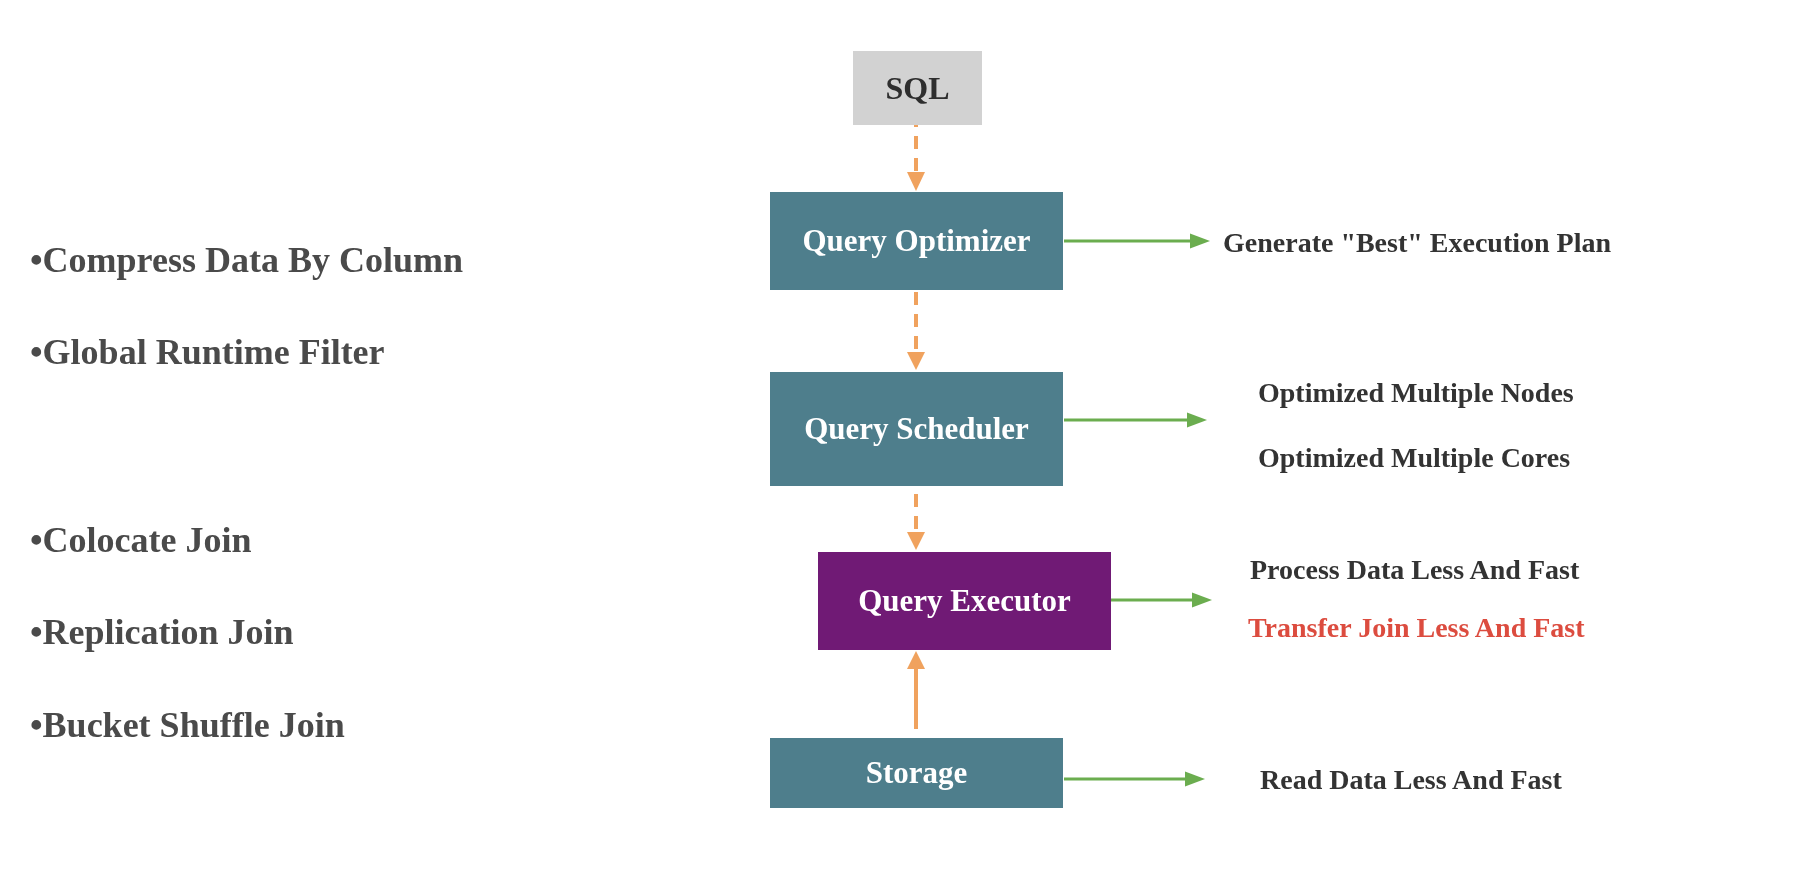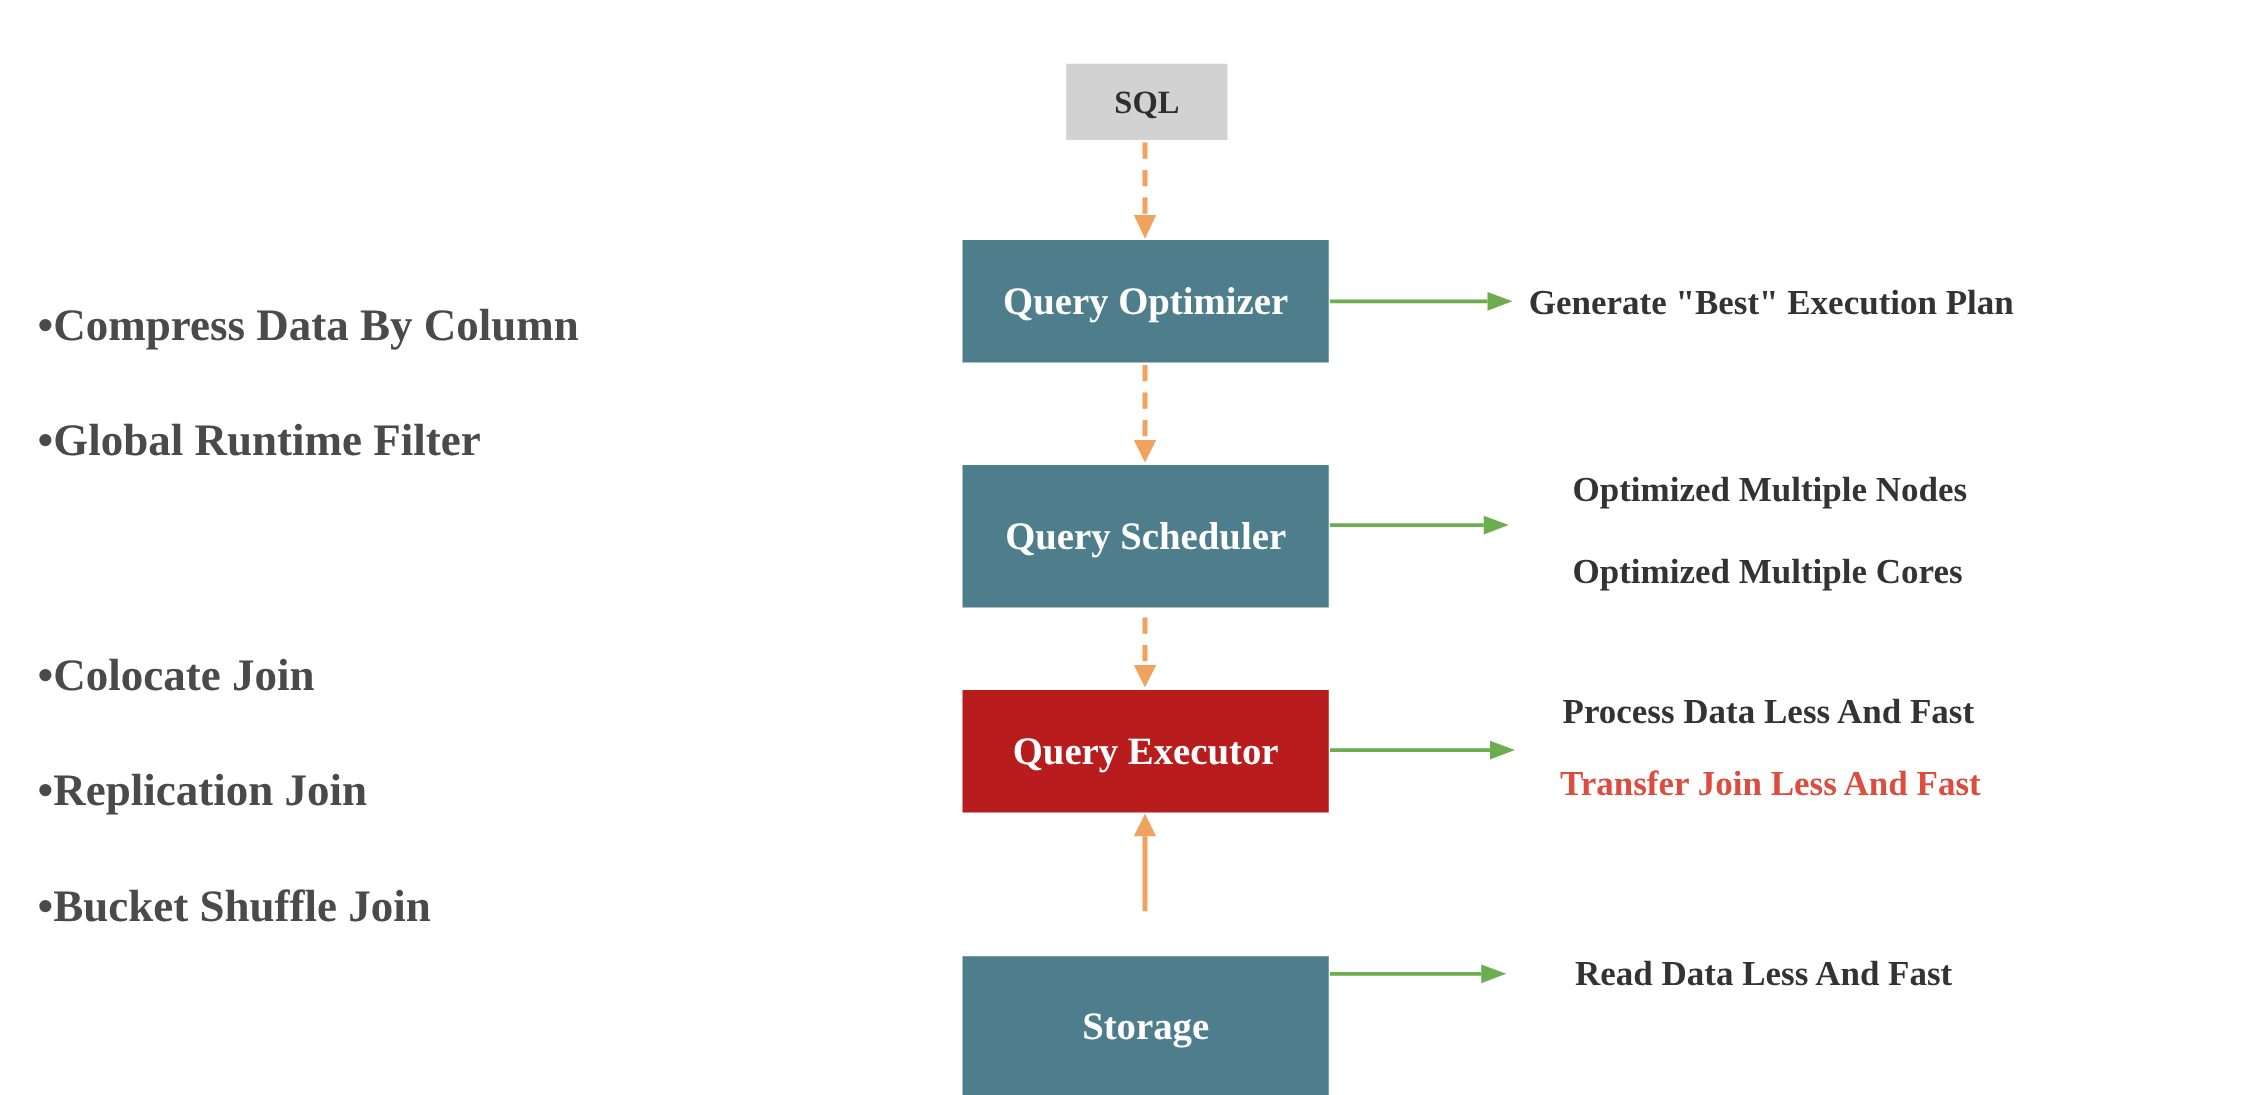--- a/index.html
+++ b/index.html
@@ -10,27 +10,27 @@
   
   .feature{position:absolute;left:30px;height:44px;line-height:44px;font-size:36px;
            color:#4a4a4a;white-space:nowrap;}
   .f0{top:145px}.f1{top:238px}.f2{top:330px}.f3{top:425px}
   .f4{top:518px}.f5{top:610px}.f6{top:703px}
   .bullet{display:inline;}
 
   
   .node{position:absolute;display:flex;align-items:center;justify-content:center;
         font-size:31px;white-space:nowrap;}
-  .node-sql{left:853px;top:51px;width:129px;height:61px;background:#d2d2d2;color:#2e2e2e;font-size:26px;}
+  .node-sql{left:853px;top:51px;width:129px;height:74px;background:#d2d2d2;color:#2e2e2e;font-size:32px;}
   .teal{background:#4e7e8c;color:#ffffff;}
-  .orange{background:#b91c1c;color:#ffffff;}
+  .orange{background:#701a75;color:#ffffff;margin-left:48px;}
   .qo{left:770px;top:192px;width:293px;height:98px;}
   .qs{left:770px;top:372px;width:293px;height:114px;}
   .qe{left:770px;top:552px;width:293px;height:98px;}
-  .st{left:770px;top:765px;width:293px;height:112px;}
+  .st{left:770px;top:738px;width:293px;height:70px;}
 
   
   .ann{position:absolute;font-size:28px;line-height:40px;color:#333333;white-space:nowrap;}
   .a0{left:1223px;top:223px;}
   .a1{left:1258px;top:373px;}
   .a2{left:1258px;top:438px;}
   .a3{left:1250px;top:550px;}
   .a4{left:1248px;top:608px;color:#dc4c3f;}
   .a5{left:1260px;top:760px;}
 

